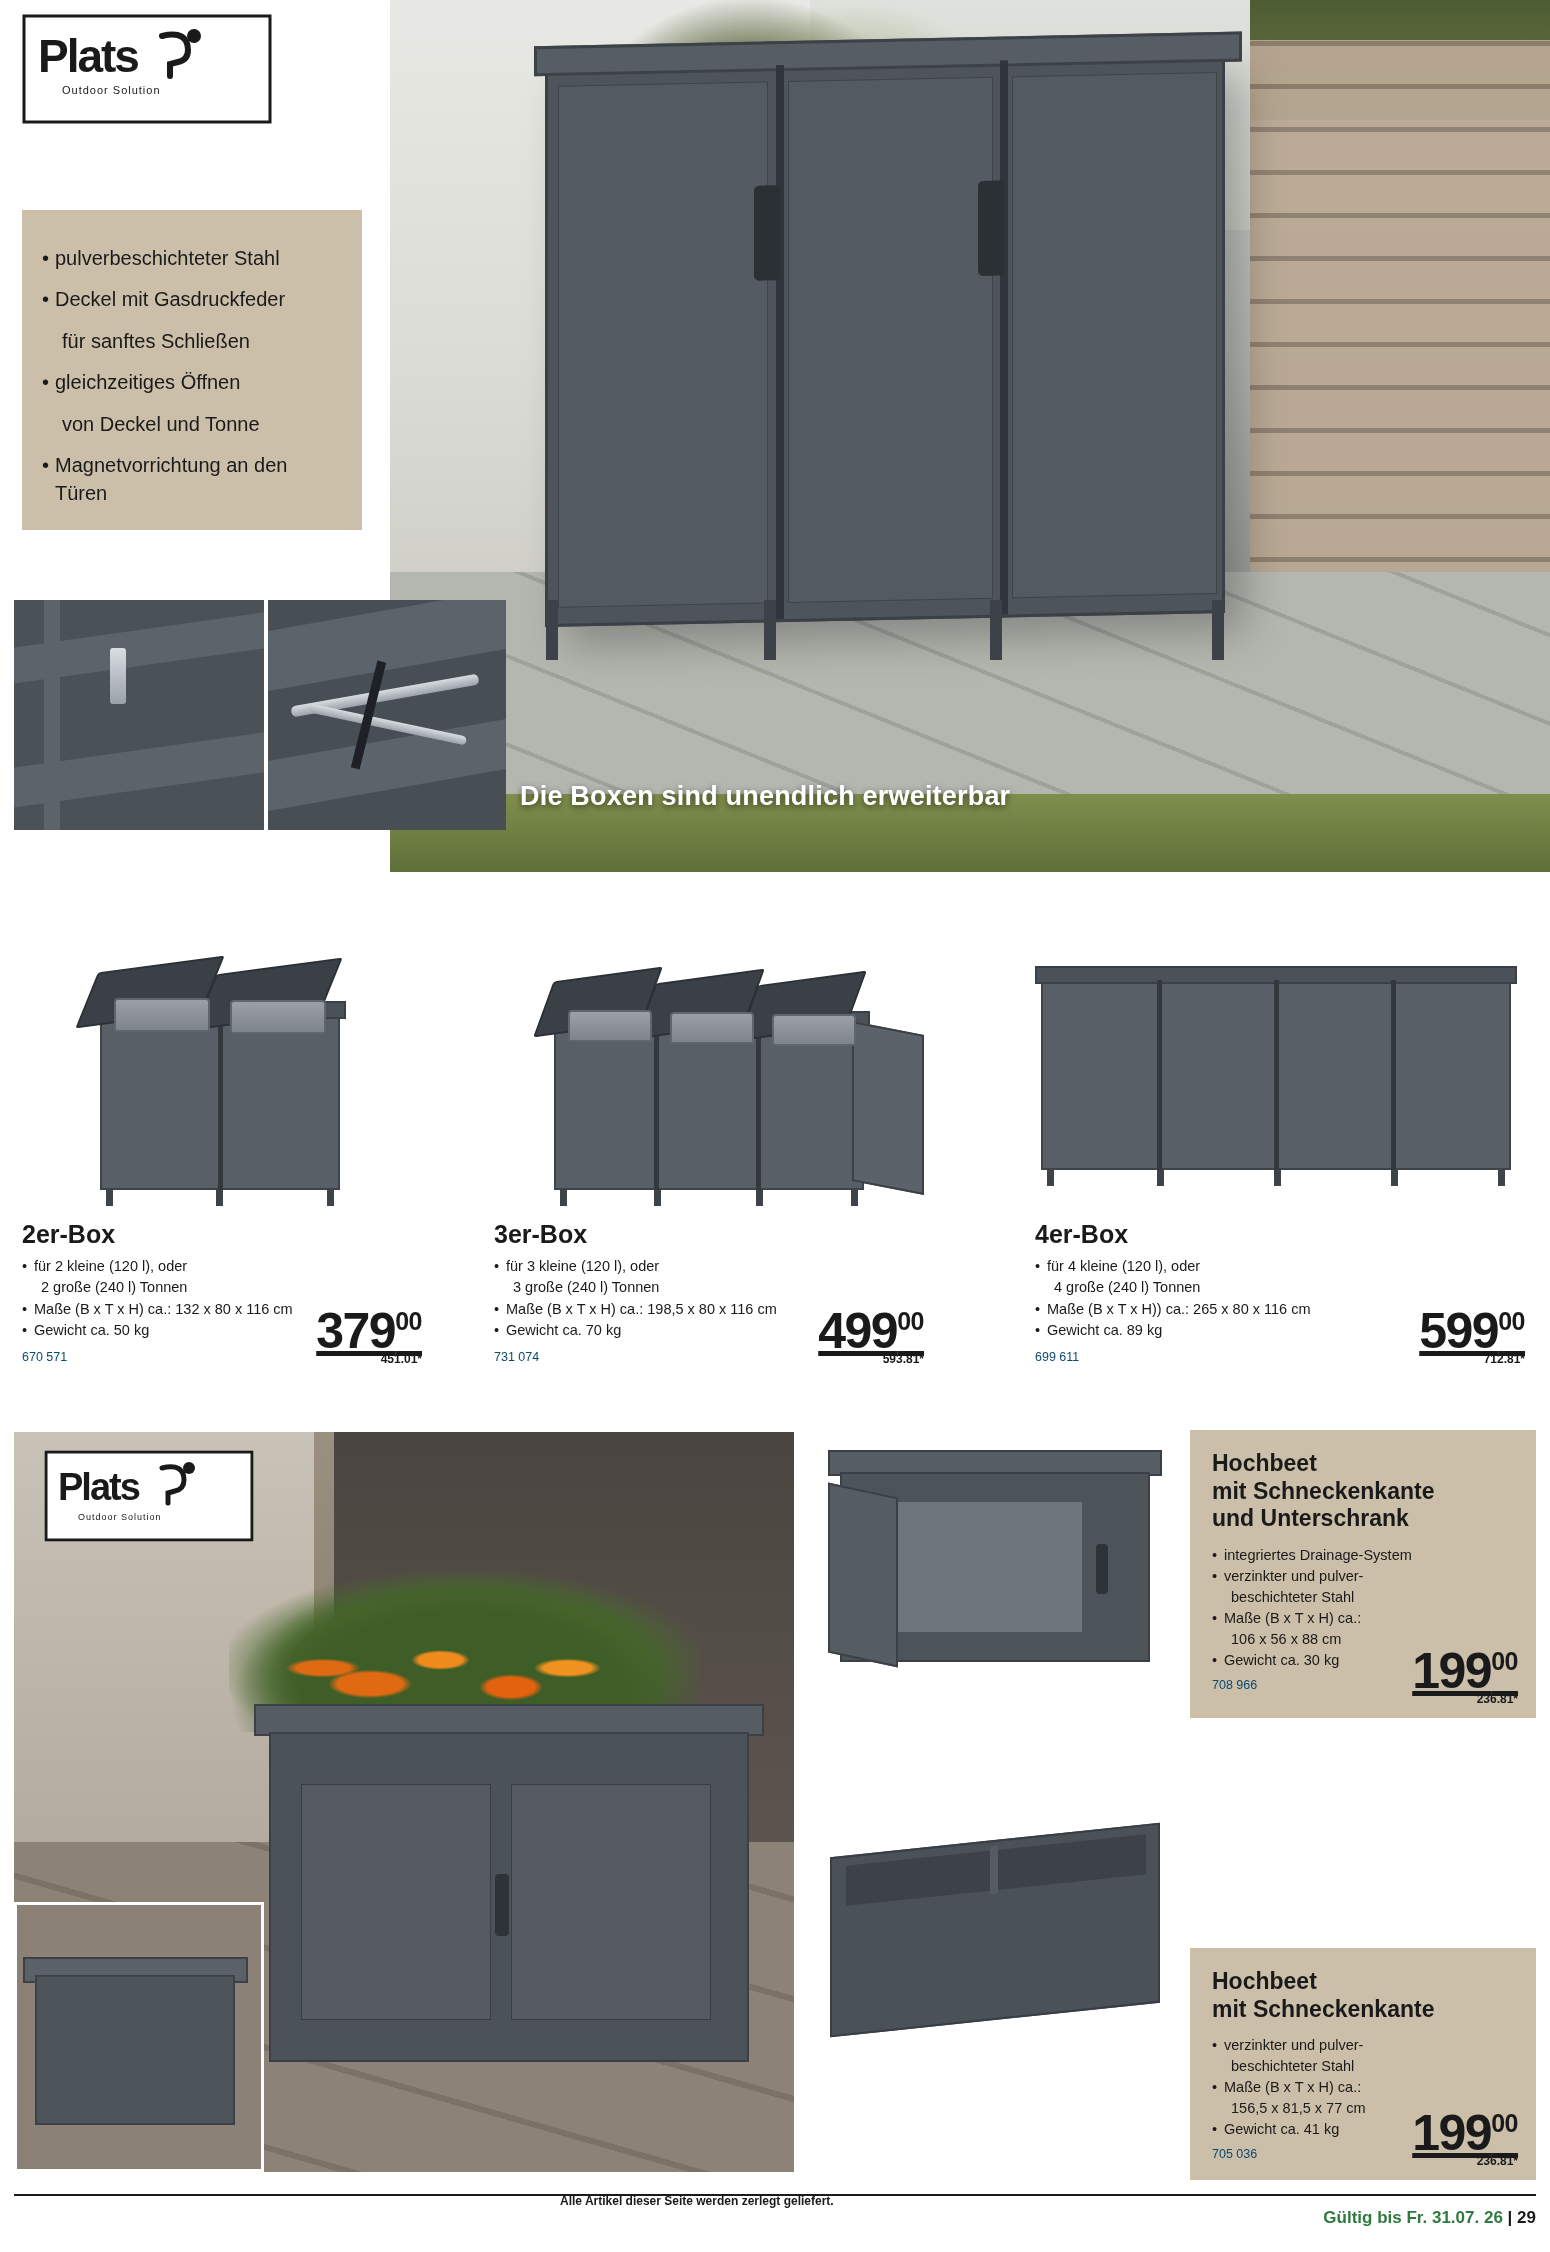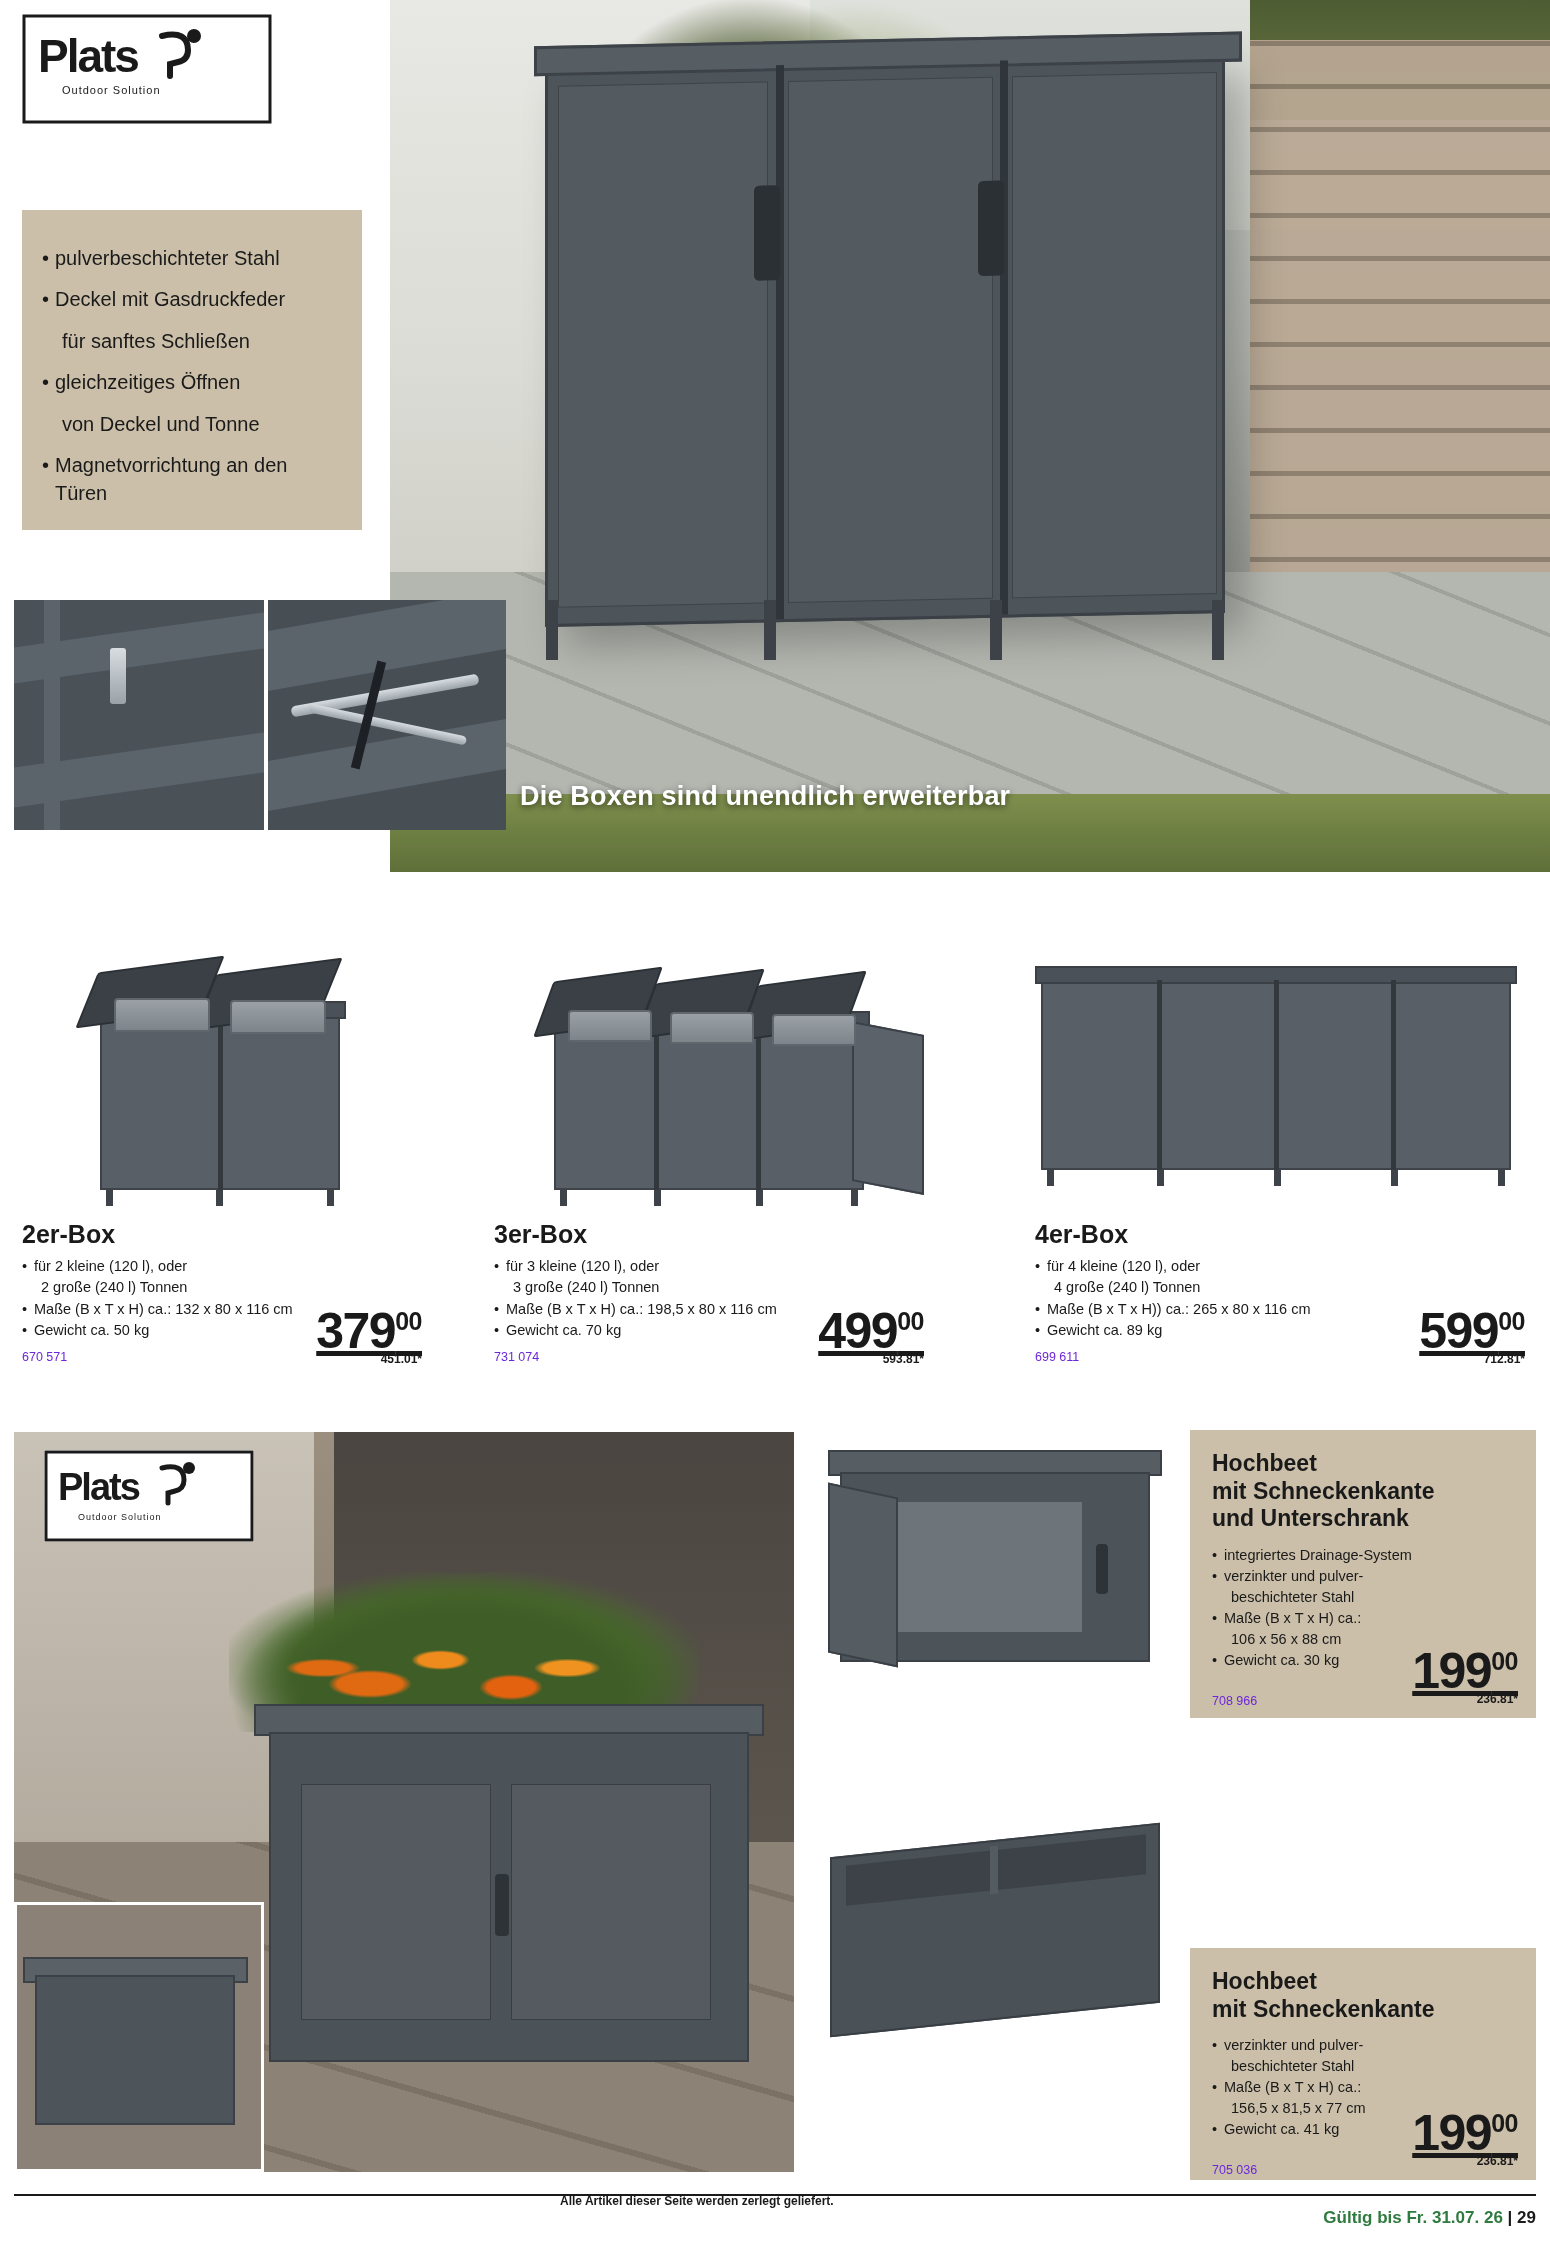--- a/index.html
+++ b/index.html
@@ -113,21 +113,21 @@
   
   .prodRow { position:absolute; left:0; top:880px; width:1550px; height:540px; }
   .prod { position:absolute; top:0; }
   .prodImg { position:relative; height:330px; }
   .prodTitle { font-size:25px; font-weight:bold; margin-top:10px; }
   .prodList { list-style:none; margin-top:7px; }
   .prodList li { font-size:14.5px; line-height:1.48; padding-left:12px; position:relative; }
   .prodList li::before { content:"•"; position:absolute; left:0; top:0; }
   .prodList li.sub { padding-left:19px; }
   .prodList li.sub::before { content:""; }
-  .artnr { font-size:12.5px; color:#6d28d9; margin-top:8px; }
+  .artnr { font-size:12.5px; color:#0c4a6e; margin-top:8px; }
   .priceWrap { position:absolute; right:0; bottom:-2px; text-align:right; white-space:nowrap; }
   .price { font-size:50px; font-weight:bold; letter-spacing:-1.5px; line-height:1; display:inline-block;text-decoration:underline; }
   .price sup { font-size:25px; vertical-align:super; letter-spacing:-.5px; }
   .price2 { font-size:12px; font-weight:bold; display:block; margin-top:-4px; }
 
   
   .binbox { position:absolute; bottom:0; }
   .bb-body { position:absolute; left:0; bottom:0; width:100%; height:100%; background:#585f66; border:2px solid #3d4349; }
   .bb-lid { position:absolute; left:-6px; width:calc(100% + 12px); height:18px; background:#4a5158; border:2px solid #3a4046; }
   .bb-div { position:absolute; top:0; bottom:0; width:5px; background:#33383d; }
@@ -176,21 +176,21 @@
   .photoTrough .tbin { position:absolute; left:36px; top:70px; width:300px; height:40px; background:#3c4248; transform: skewY(-6deg); }
   .photoTrough .tbdiv { position:absolute; left:180px; top:66px; width:8px; height:48px; background:#545b61; transform: skewY(-6deg); }
 
   .beigeBox { position:absolute; background:#cbbfa9; padding:20px 22px 18px 22px; }
   .beigeBox h3 { font-size:23px; font-weight:bold; line-height:1.2; }
   .beigeBox ul { list-style:none; margin-top:12px; }
   .beigeBox li { font-size:14.5px; line-height:1.45; padding-left:12px; position:relative; }
   .beigeBox li::before { content:"•"; position:absolute; left:0; top:0; }
   .beigeBox li.sub { padding-left:19px; }
   .beigeBox li.sub::before { content:""; }
-  .beigeBox .artnr { font-size:12.5px; margin-top:23px; }
+  .beigeBox .artnr { font-size:12.5px; margin-top:7px; }
   .beigeBox .priceWrap { position:absolute; right:18px; bottom:12px; }
 
   
   .footer { position:absolute; left:0; bottom:0; width:1550px; height:58px; }
   .footer .line { position:absolute; left:14px; right:14px; top:0; height:2px; background:#1a1a1a; }
   .footer .fl { position:absolute; left:14px; top:14px; font-size:17px;margin-top:44px; }
   .footer .fc { position:absolute; left:560px; top:0; font-size:12px; font-weight:bold; }
   .footer .fr { position:absolute; right:14px; top:14px; font-size:17px; font-weight:bold; color:#2f7a3e; }
   .footer .fr .pg { color:#1a1a1a; }
 </style>

